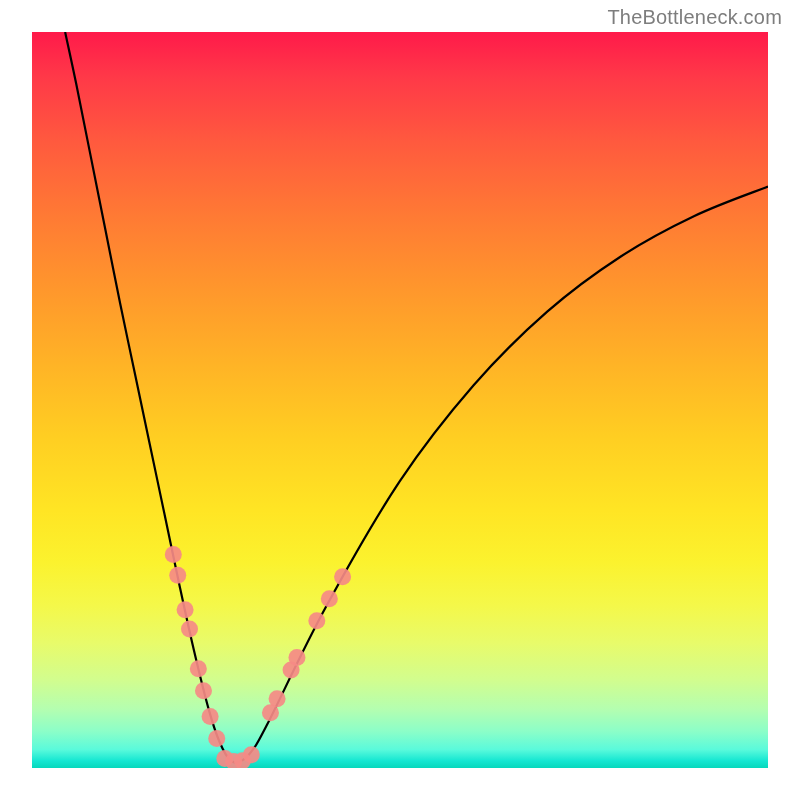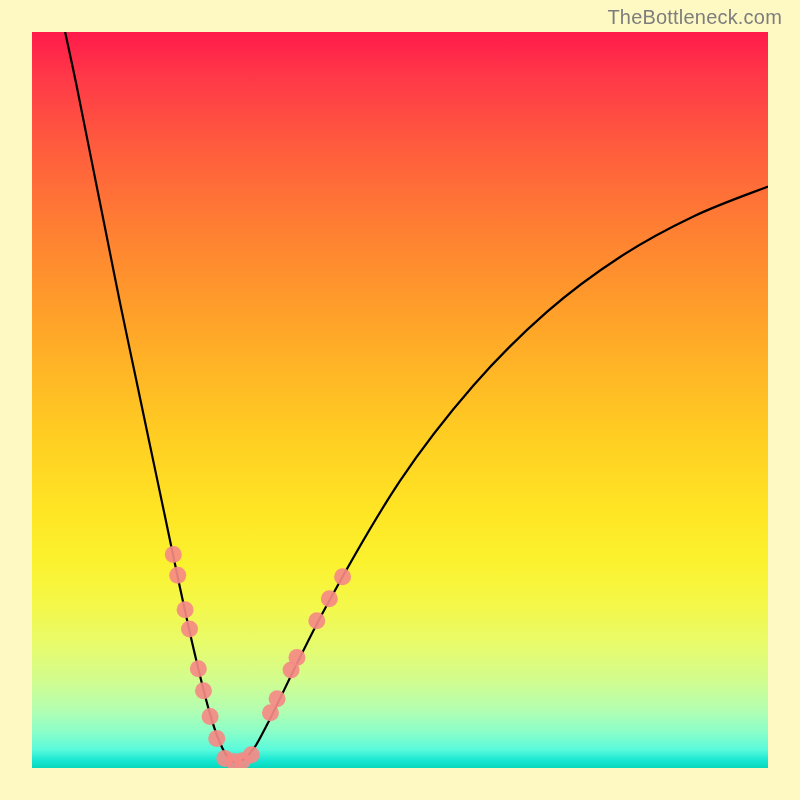--- a/index.html
+++ b/index.html
@@ -8,21 +8,21 @@
     width: 800px;
     height: 800px;
     overflow: hidden;
     background: #000;
     font-family: Arial, Helvetica, sans-serif;
   }
   .frame {
     position: absolute;
     left: 0; top: 0;
     width: 800px; height: 800px;
-    background: #fef9c3;
+    background: #ffffff;
   }
   .plot {
     position: absolute;
     left: 32px;
     top: 32px;
     width: 736px;
     height: 736px;
     overflow: hidden;
   }
   .gradient {

